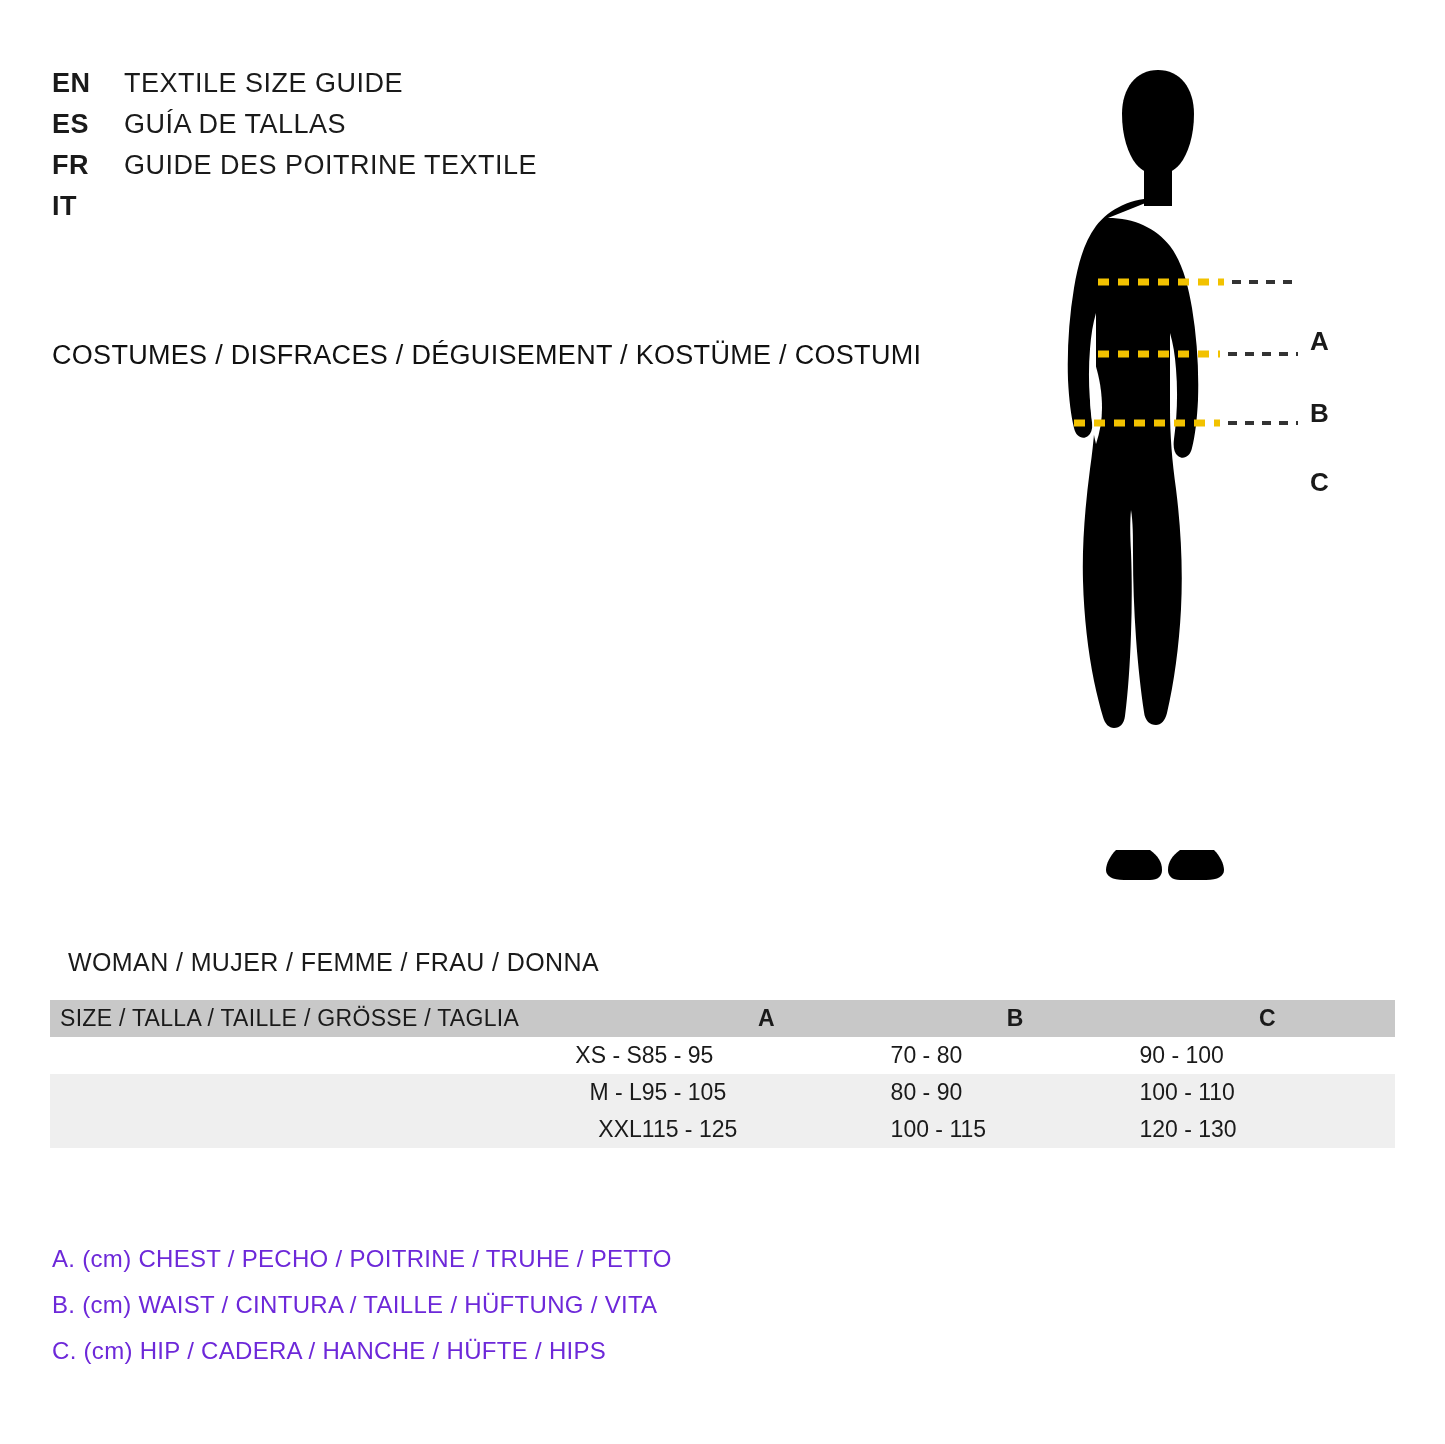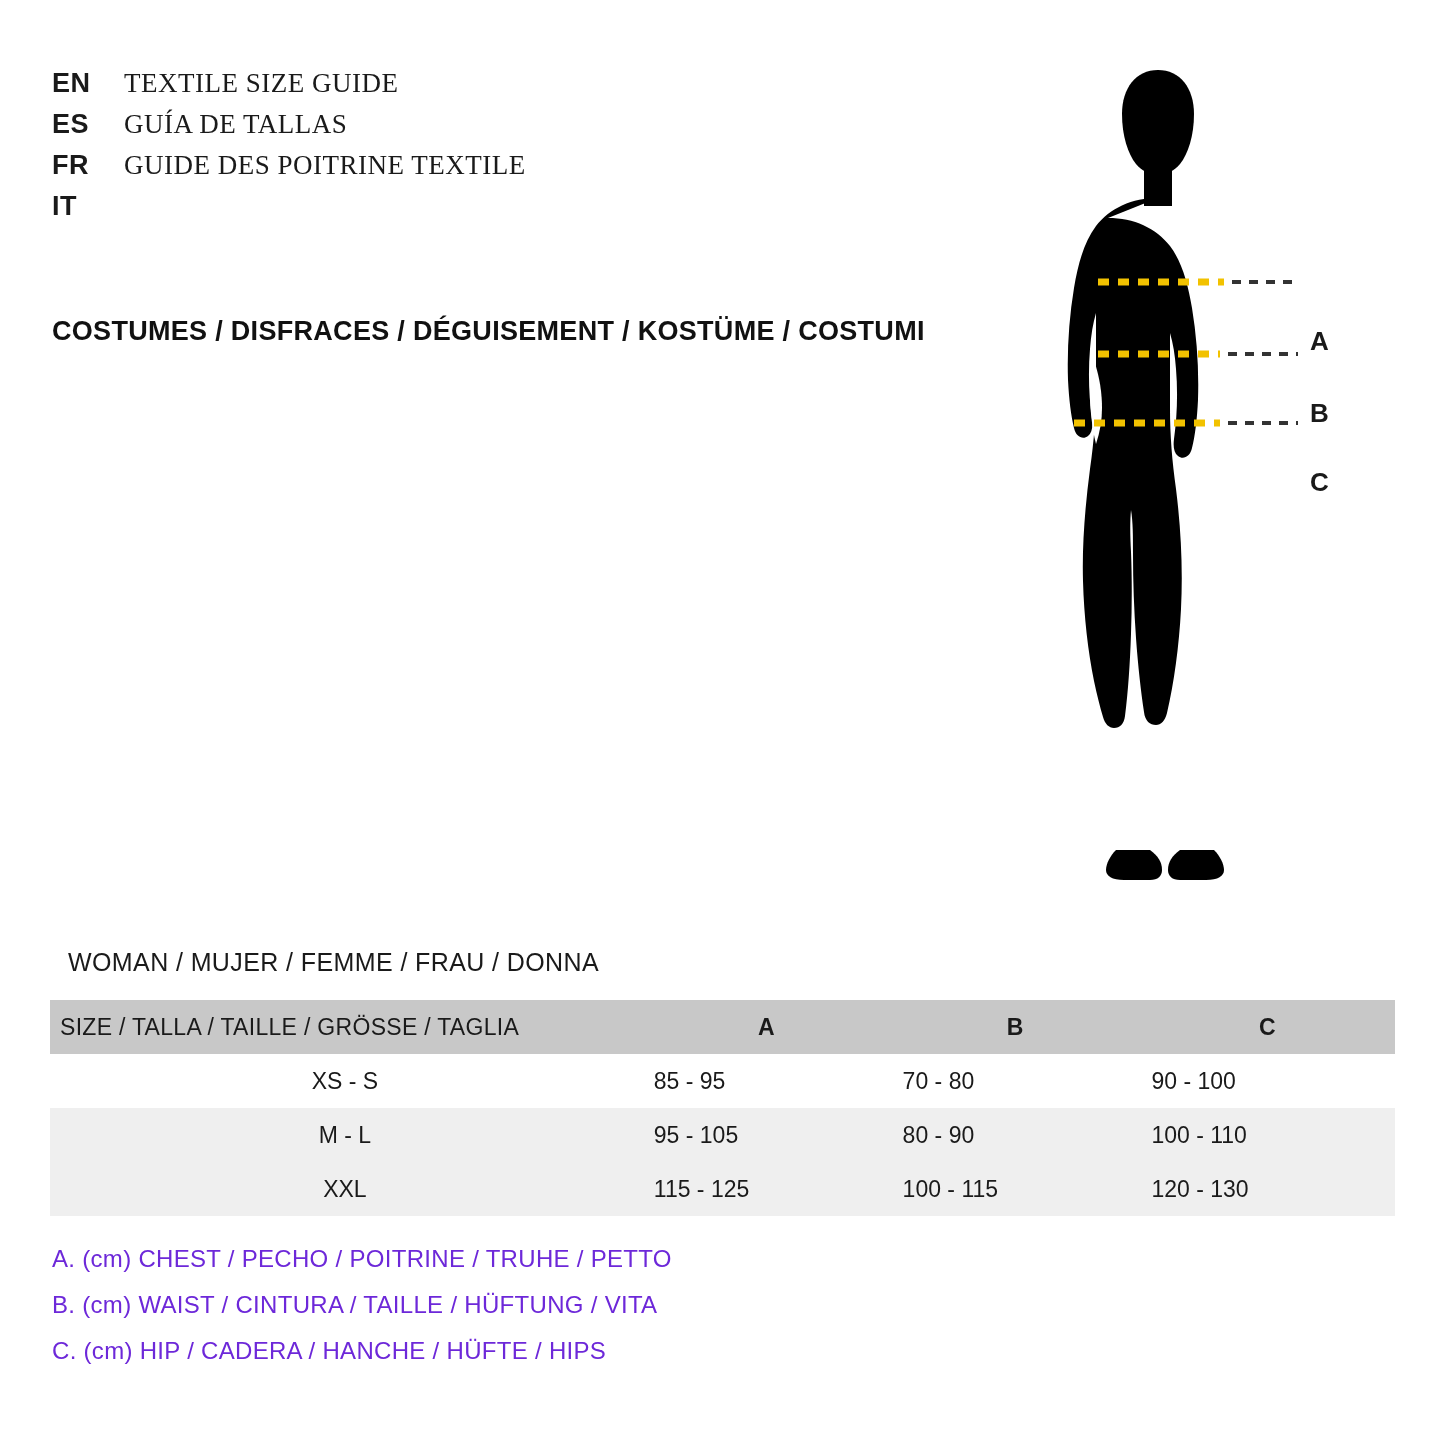--- a/index.html
+++ b/index.html
@@ -32,28 +32,27 @@
     width: 72px;
     font-size: 27px;
     letter-spacing: 0.5px;
     color: #1a1a1a;
     font-weight: bold;
   }
   .lang-text {
     font-size: 27px;
     letter-spacing: 0.5px;
     color: #1a1a1a;
-    font-family: Liberation Serif, serif;
   }
   .costumes-line {
     position: absolute;
     left: 52px;
-    top: 316px;
+    top: 340px;
     font-size: 27px;
-    font-weight: bold;
+    font-weight: normal;
     letter-spacing: 0.3px;
     color: #111;
   }
 
   
   .figure-wrap {
     position: absolute;
     left: 1020px;
     top: 60px;
     width: 360px;
@@ -85,41 +84,41 @@
     position: absolute;
     left: 50px;
     top: 1000px;
     width: 1345px;
     border-collapse: collapse;
     font-size: 23px;
     color: #1a1a1a;
   }
   table.size-table th,
   table.size-table td {
-    padding: 12px;
-    height: 30px;
+    padding: 0;
+    height: 37px;
     font-weight: normal;
     vertical-align: middle;
   }
   table.size-table thead tr {
     background: #c8c8c8;
   }
   table.size-table thead th.first {
     text-align: left;
     padding-left: 10px;
     letter-spacing: 0.3px;
   }
   table.size-table thead th.val {
     text-align: center;
     font-weight: bold;
   }
   table.size-table tbody tr.odd { background: #ffffff; }
   table.size-table tbody tr.even { background: #efefef; }
   table.size-table tbody td.first {
-    text-align: center;
+    text-align: right;
     padding-left: 10px;
   }
   table.size-table tbody td.val {
     text-align: left;
   }
   col.c-size { width: 44%; }
   col.c-a { width: 18.5%; }
   col.c-b { width: 18.5%; }
   col.c-c { width: 19%; }
 

